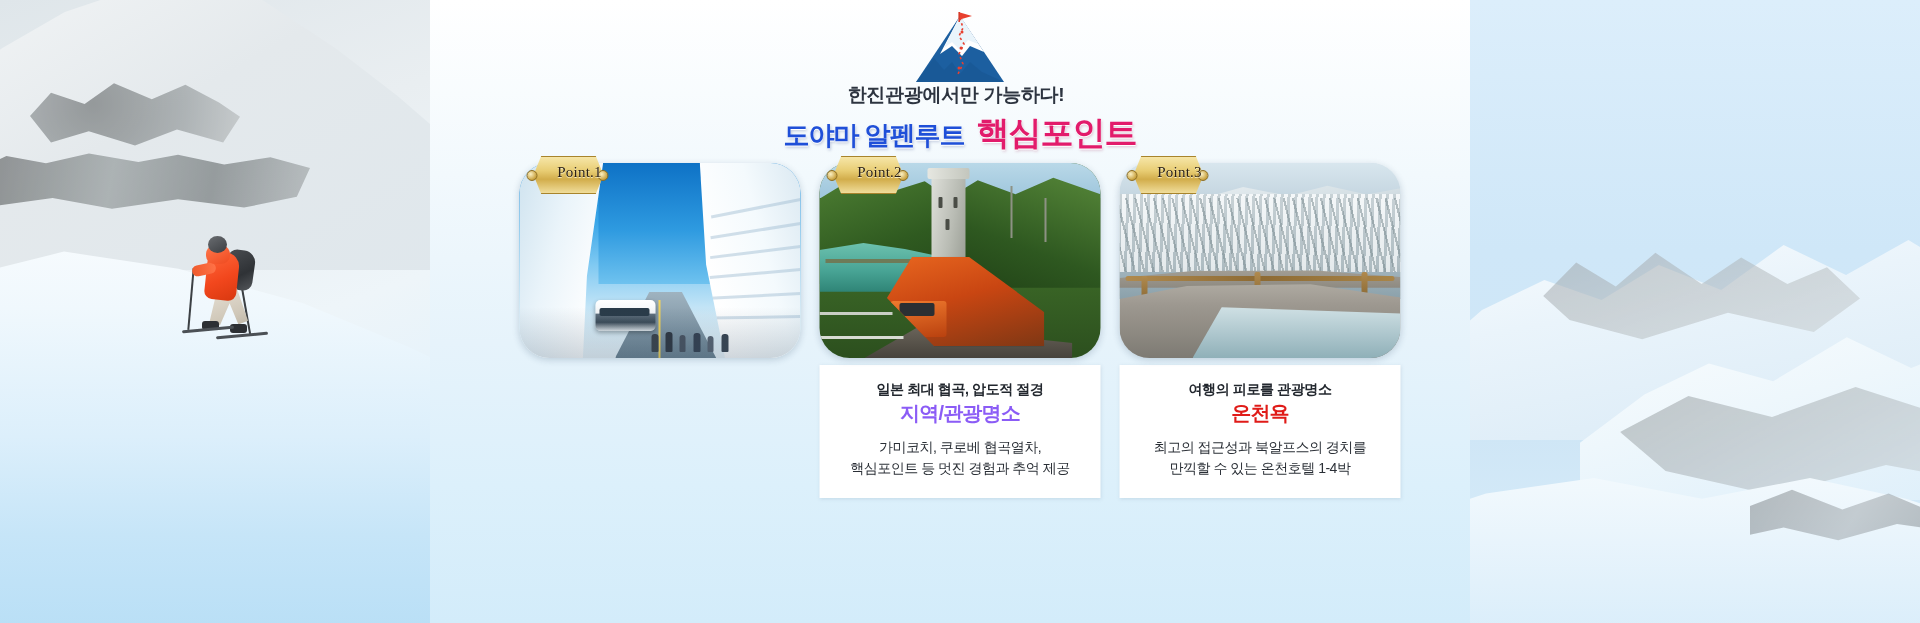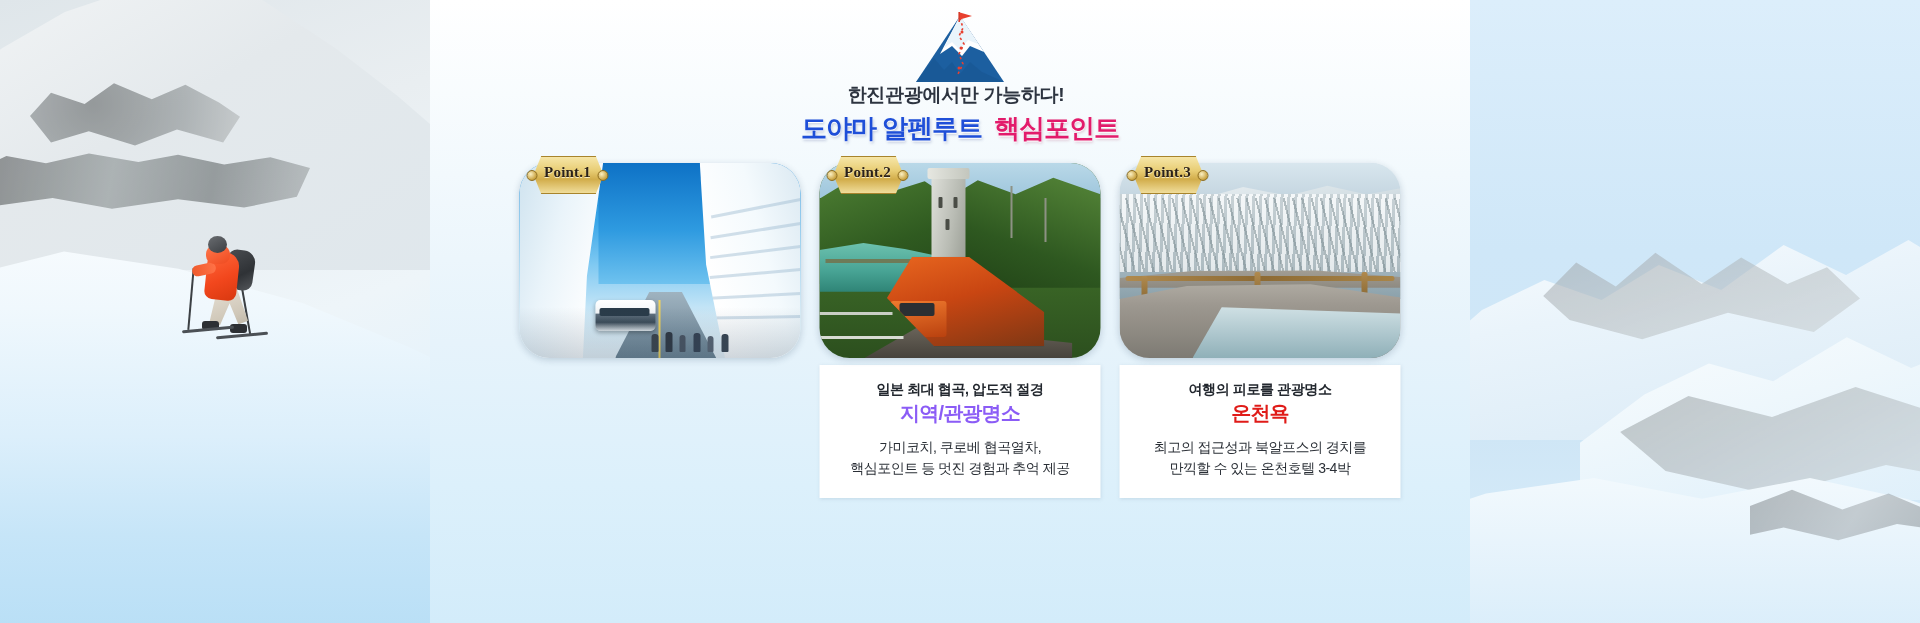--- a/index.html
+++ b/index.html
@@ -83,42 +83,42 @@
 
   .mountain-icon{position:absolute;left:50%;top:12px;transform:translateX(-50%);width:120px;height:78px;}
 
   .kicker{position:absolute;left:0;right:8px;top:82px;text-align:center;
     font-size:19px;color:#2d3440;letter-spacing:-.3px;font-weight:600;}
 
   .headline{position:absolute;left:0;right:0;top:111px;text-align:center;
     white-space:nowrap;font-weight:800;letter-spacing:-1px;}
   .headline .hl-main{font-size:26px;color:#1f4fd8;
     text-shadow:0 1px 0 #ffffff, 1px 2px 3px rgba(20,40,110,.25);}
-  .headline .hl-sub{font-size:26px;color:#e21b6b;margin-left:12px;
+  .headline .hl-sub{font-size:33px;color:#e21b6b;margin-left:12px;
     text-shadow:0 1px 0 #ffffff, 1px 2px 3px rgba(140,10,60,.22);}
 
   
   .cards{position:absolute;left:50%;top:163px;transform:translateX(-50%);
     display:flex;gap:19px;}
   .card{width:281px;position:relative;}
 
   .badge{position:absolute;left:6px;top:-7px;z-index:6;width:84px;height:36px;}
   .badge .plate{position:absolute;left:8px;top:0;width:68px;height:36px;
     background:linear-gradient(180deg,#f6e6a8 0%,#e8cd74 38%,#d2ad4b 62%,#f0dd9b 100%);
     border:1.5px solid #a8842c;border-radius:7px;
     clip-path:polygon(11% 0,89% 0,100% 50%,89% 100%,11% 100%,0 50%);
     box-shadow:0 2px 4px rgba(60,40,0,.35);}
   .badge .knob{position:absolute;top:14px;width:9px;height:9px;border-radius:50%;
     background:radial-gradient(circle at 35% 35%,#fbf0c4,#c9a23f 70%,#9d7a26);
     border:1px solid #8e6e22;}
   .badge .knob.kl{left:1px;} .badge .knob.kr{right:1px;}
-  .badge .label{position:absolute;left:8px;top:0;width:68px;height:32px;
+  .badge .label{position:absolute;left:20px;top:0;width:68px;height:32px;
     display:flex;align-items:center;justify-content:center;
     font-family:"Liberation Serif","DejaVu Serif",serif;font-size:15px;color:#2b2118;
-    text-shadow:0 1px 0 rgba(255,250,220,.8);letter-spacing:.2px;font-weight:bold;}
+    text-shadow:0 1px 0 rgba(255,250,220,.8);letter-spacing:.2px;}
 
   .photo{height:195px;border-radius:30px;overflow:hidden;position:relative;
     box-shadow:0 2px 7px rgba(30,60,90,.2);}
 
   
   .p1{background:linear-gradient(180deg,#1b86d4 0%,#39a6e8 30%,#7fc9f2 52%,#cfe9f7 78%,#eef7fc 100%);}
   .p1 .skyband{position:absolute;left:28%;top:0;width:44%;height:62%;
     background:linear-gradient(180deg,#0e72c6,#2e9ae0 55%,#6ec2ef);}
   .p1 .wallL{position:absolute;left:0;top:0;width:48%;height:100%;
     background:linear-gradient(105deg,#cfe3ef 0%,#eaf4fa 30%,#ffffff 62%,#e6f1f8 100%);
@@ -362,20 +362,20 @@
           <div class="post" style="left:48%;top:56%"></div>
           <div class="post" style="left:86%;top:56%"></div>
           <div class="deck"></div>
           <div class="bath"></div>
         </div>
         <div class="caption">
           <div class="cap-small">여행의 피로를 관광명소</div>
           <div class="cap-big" style="color:#e01b18">온천욕</div>
           <div class="cap-desc">
             <span>최고의 접근성과 북알프스의 경치를</span><br>
-            <span>만끽할 수 있는 온천호텔 3-4박</span>
+            <span>만끽할 수 있는 온천호텔 1-4박</span>
           </div>
         </div>
       </div>
 
     </div>
   </div>
 </div>
 
 </body></html>

